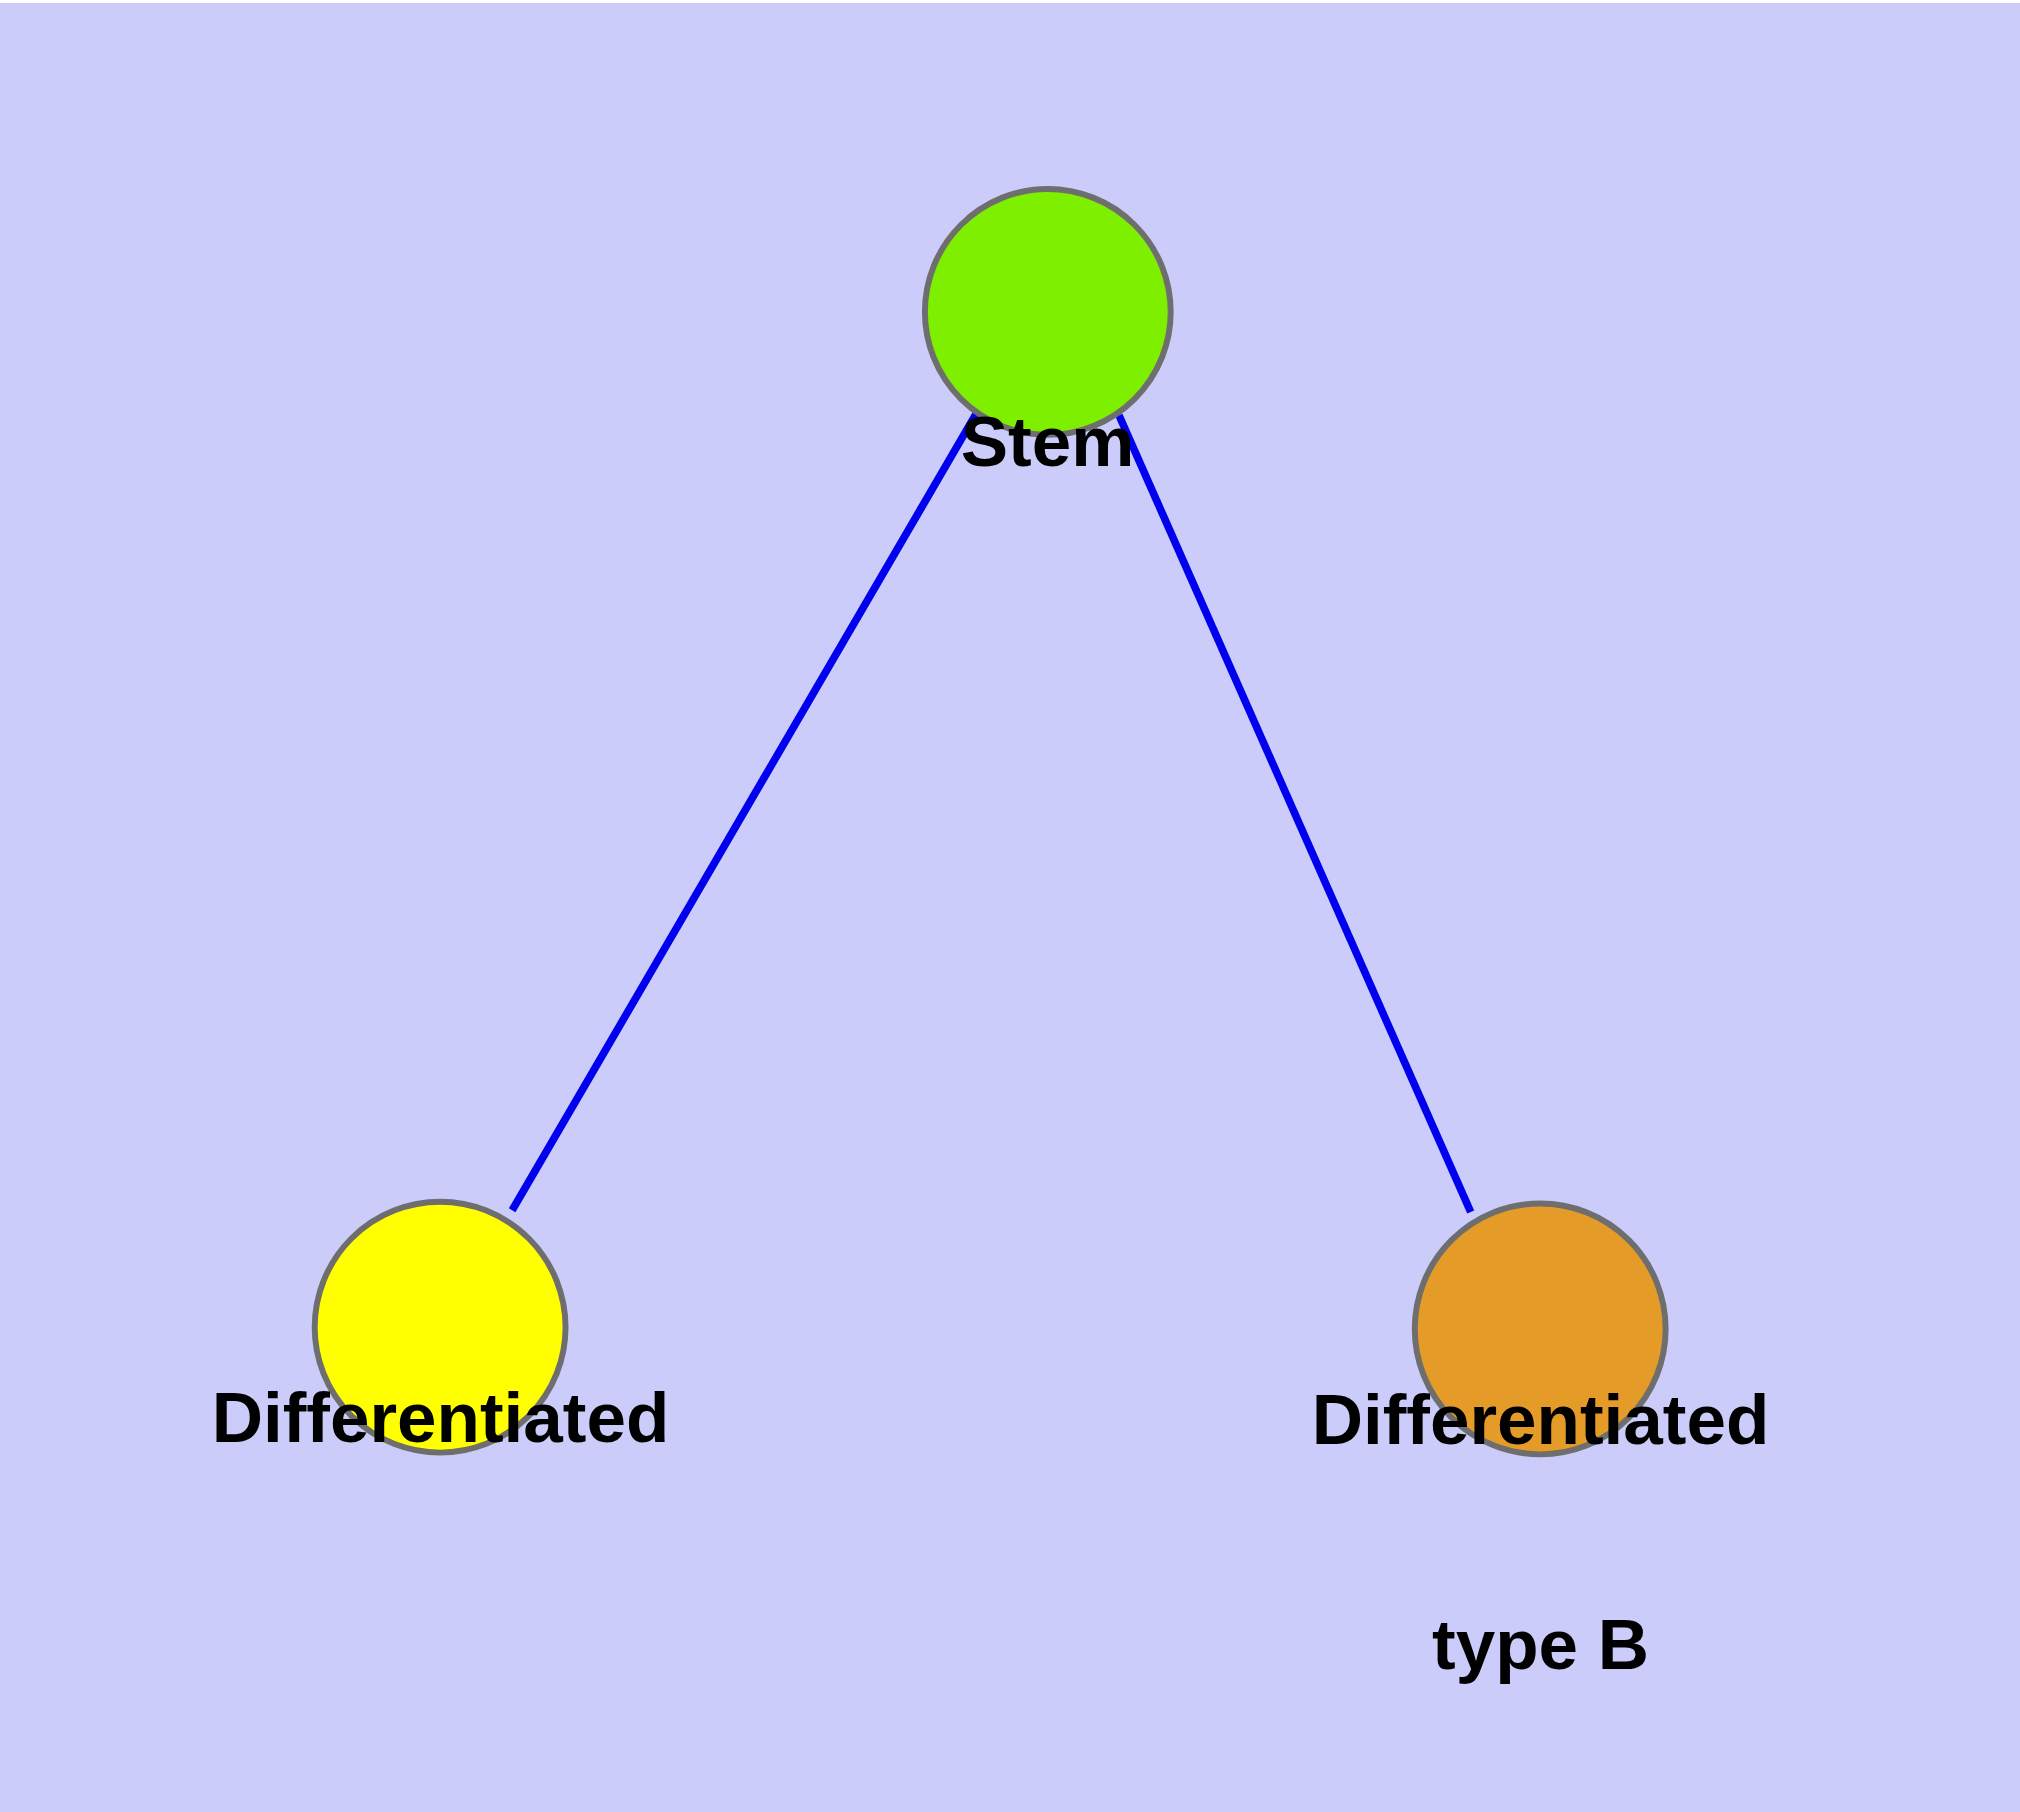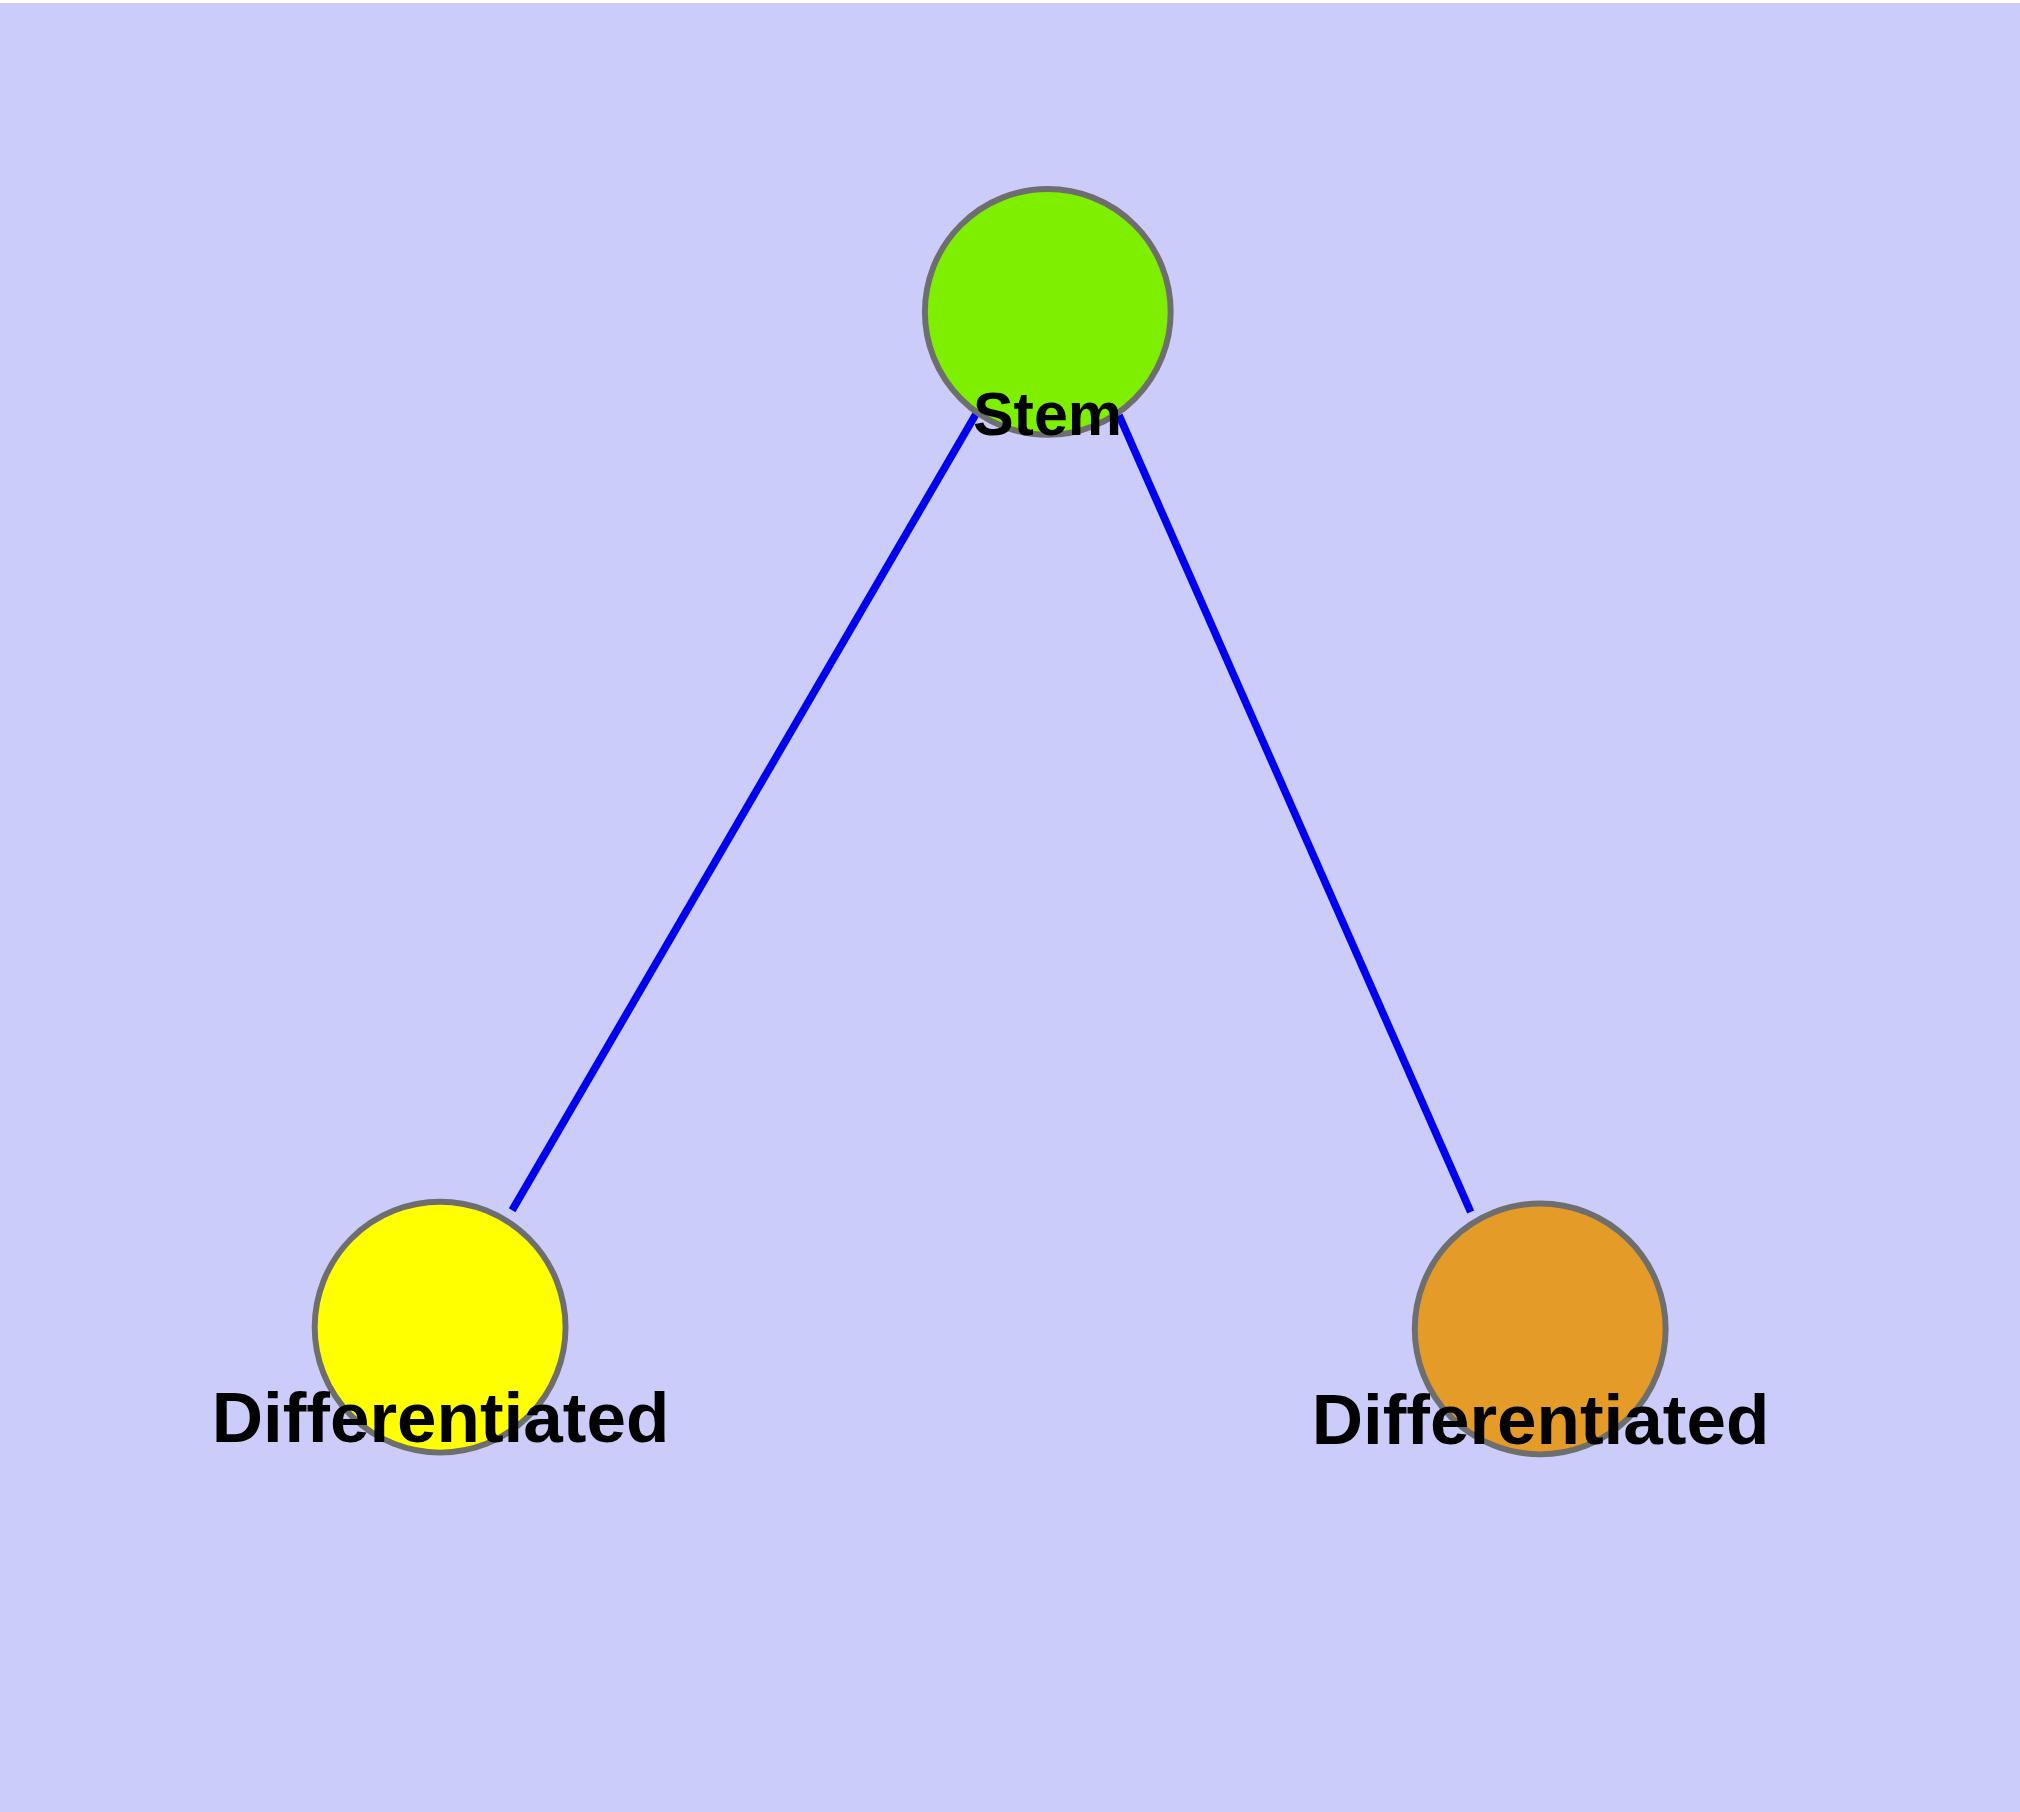--- a/index.html
+++ b/index.html
@@ -37,21 +37,21 @@
     font-weight: bold;
     line-height: 1.06;
     white-space: pre;
     pointer-events: none;
     -webkit-font-smoothing: antialiased;
   }
   #label-stem {
     left: 793px;
     top: 253px;
     width: 509px;
-    font-size: 61px;
+    font-size: 71px;
   }
   #label-diff-a {
     left: 186px;
     top: 1229px;
     width: 509px;
     font-size: 71px;
   }
   #label-diff-b {
     left: 1286px;
     top: 1231px;
@@ -83,16 +83,17 @@
   <div class="node-label" id="label-stem">
     <div>Stem</div>
   </div>
 
   <div class="node-label" id="label-diff-a">
     <div>Differentiated</div>
   </div>
 
   <div class="node-label" id="label-diff-b">
     <div>Differentiated</div>
+    <div>type B</div>
   </div>
 
 </div>
 
 
 </body></html>

